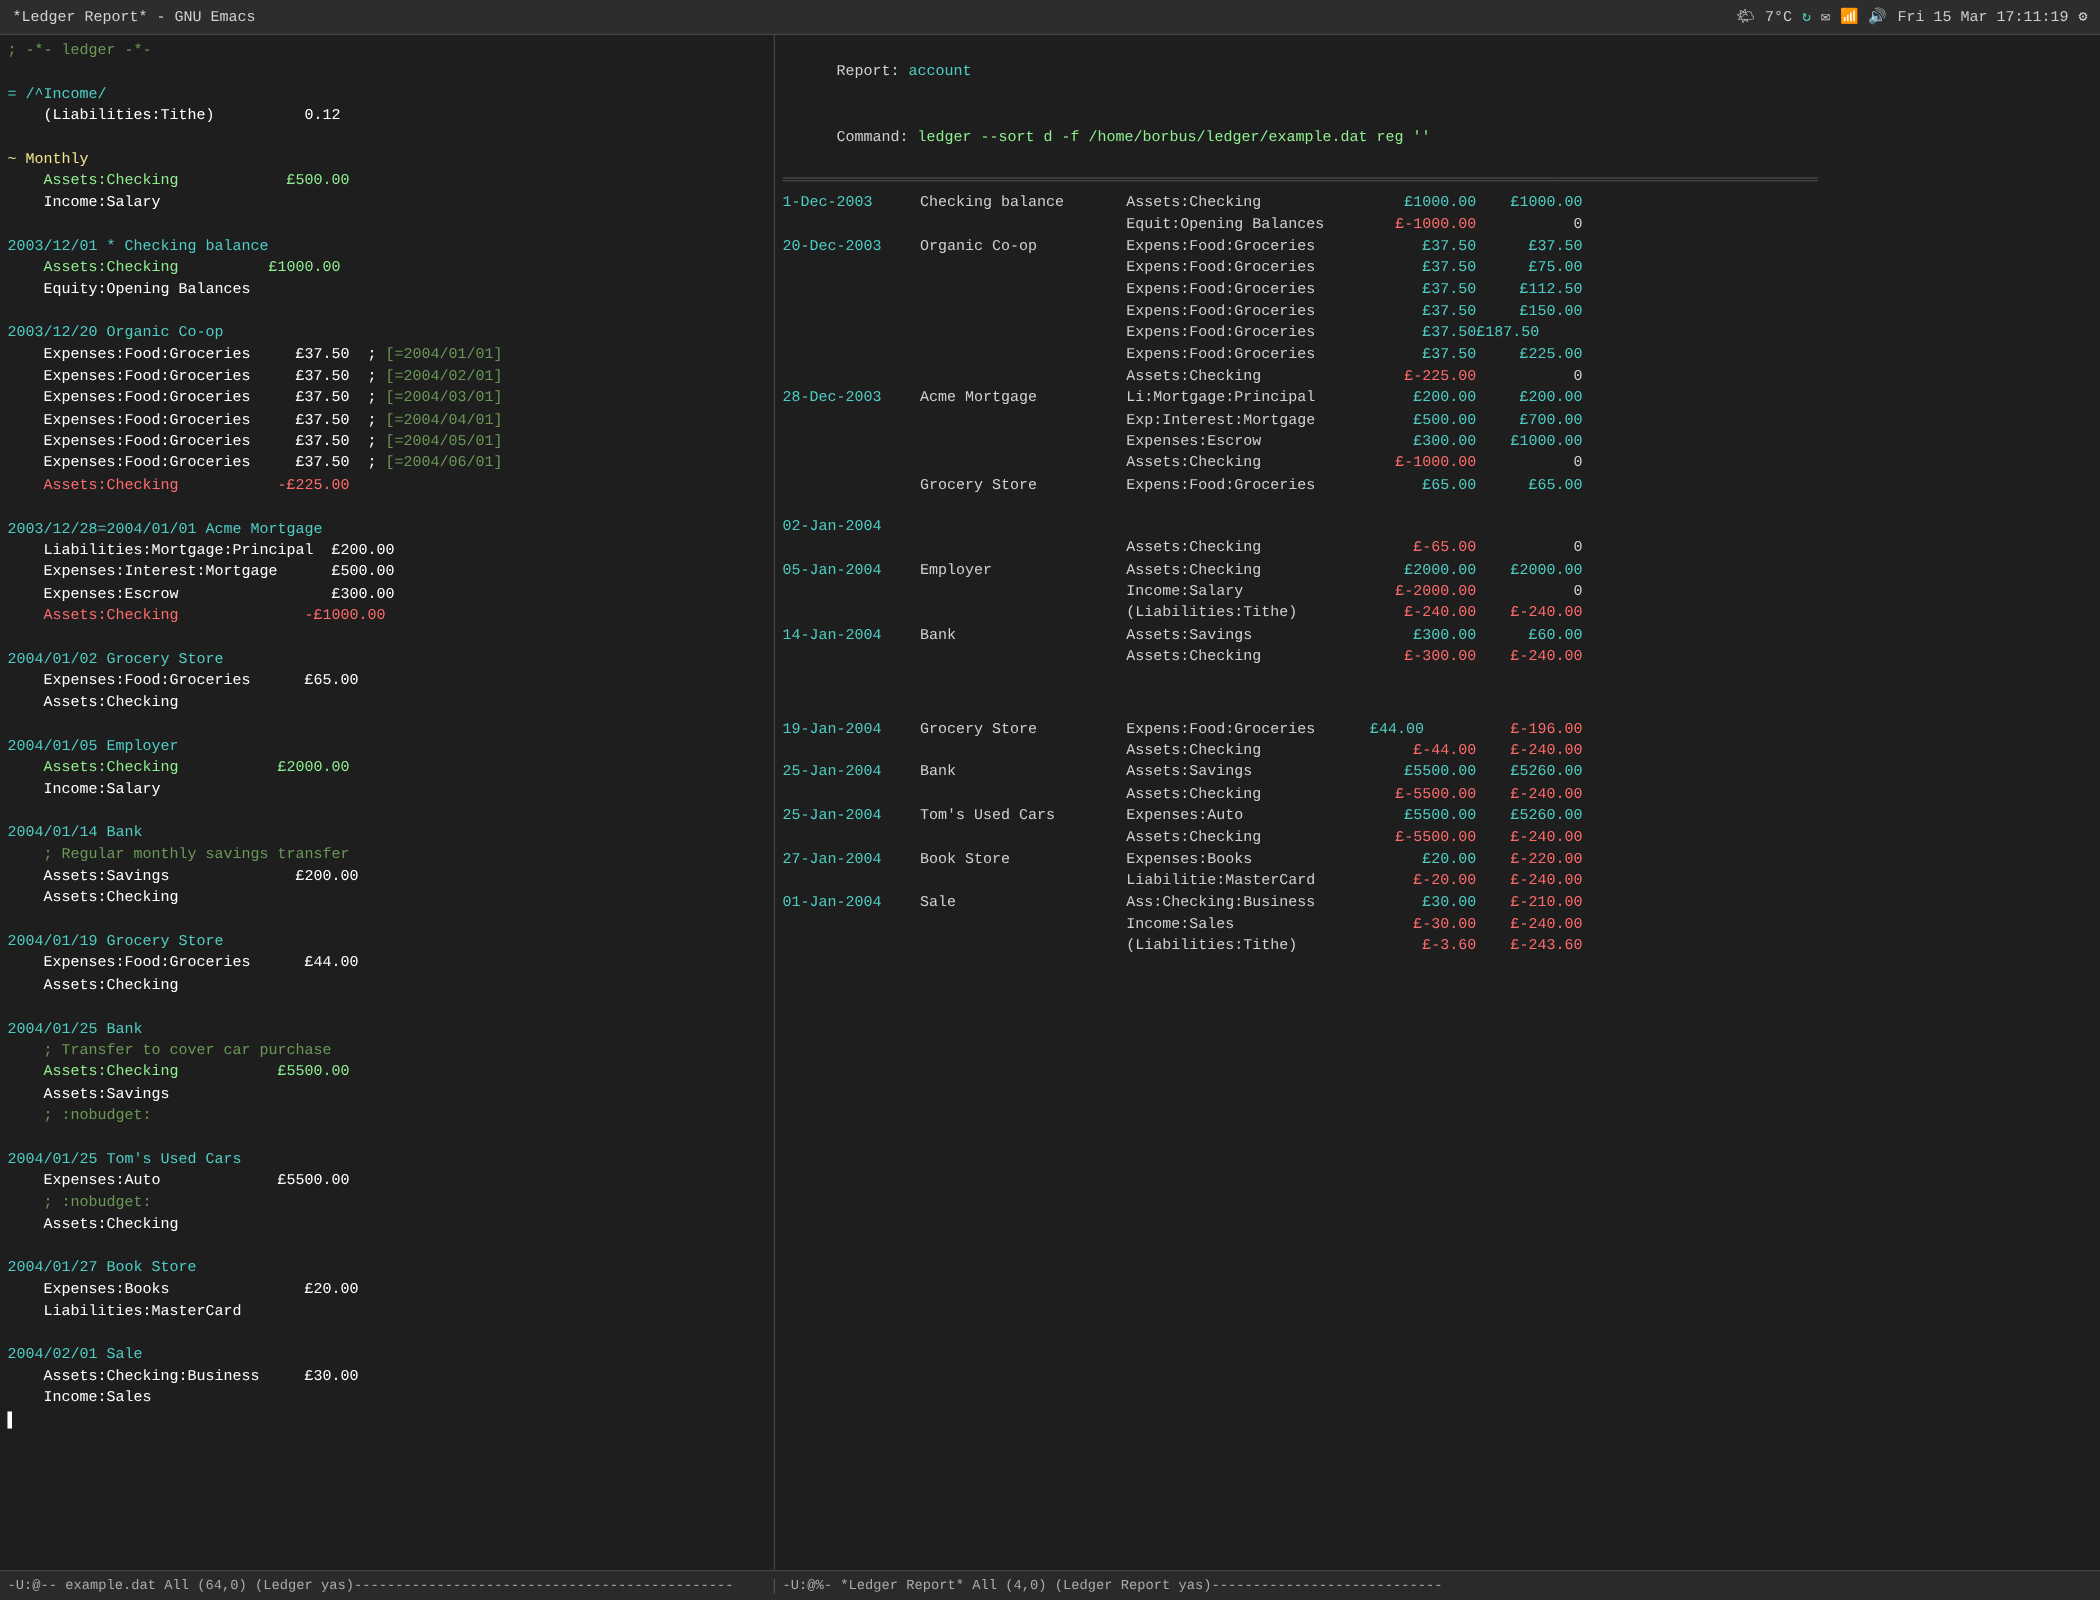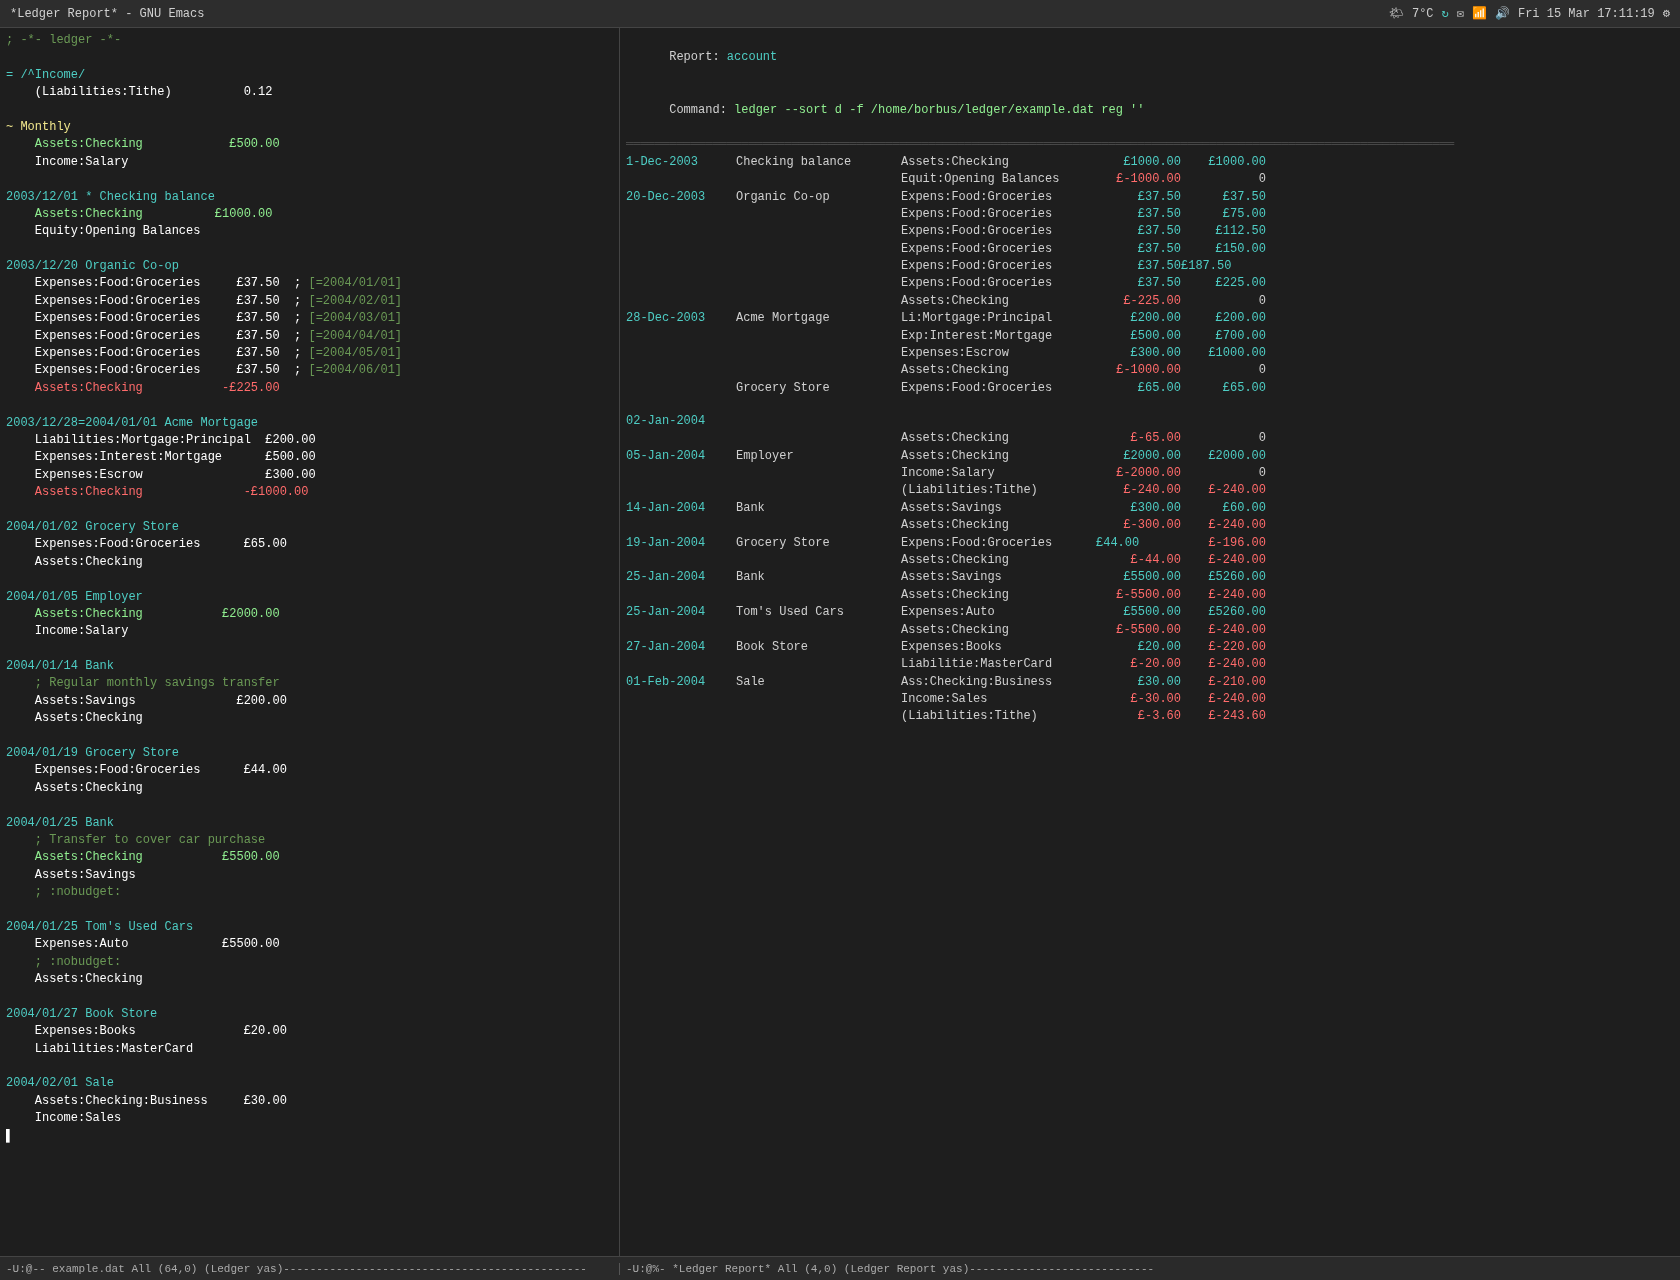--- a/index.html
+++ b/index.html
@@ -313,21 +313,21 @@
       <span style="width:85px;text-align:right;color:#4ecdc4;flex-shrink:0;">£300.00</span>
       <span style="width:85px;text-align:right;color:#4ecdc4;flex-shrink:0;">£60.00</span>
     </div>
     <div style="display:flex; line-height:1.45;">
       <span style="width:110px;flex-shrink:0;"></span>
       <span style="width:165px;flex-shrink:0;"></span>
       <span style="width:195px;flex-shrink:0;">Assets:Checking</span>
       <span style="width:85px;text-align:right;color:#ff6b6b;flex-shrink:0;">£-300.00</span>
       <span style="width:85px;text-align:right;color:#ff6b6b;flex-shrink:0;">£-240.00</span>
     </div>
-    <div style="display:flex; line-height:1.45;">
+    <div style="display:flex; line-height:1.45;margin-top:40px;">
       <span style="width:110px;color:#4ecdc4;flex-shrink:0;">19-Jan-2004</span>
       <span style="width:165px;flex-shrink:0;">Grocery Store</span>
       <span style="width:195px;flex-shrink:0;">Expens:Food:Groceries</span>
       <span style="width:85px;text-align:left;color:#4ecdc4;flex-shrink:0;">£44.00</span>
       <span style="width:85px;text-align:right;color:#ff6b6b;flex-shrink:0;">£-196.00</span>
     </div>
     <div style="display:flex; line-height:1.45;">
       <span style="width:110px;flex-shrink:0;"></span>
       <span style="width:165px;flex-shrink:0;"></span>
       <span style="width:195px;flex-shrink:0;">Assets:Checking</span>
@@ -370,21 +370,21 @@
       <span style="width:85px;text-align:right;color:#ff6b6b;flex-shrink:0;">£-220.00</span>
     </div>
     <div style="display:flex; line-height:1.45;">
       <span style="width:110px;flex-shrink:0;"></span>
       <span style="width:165px;flex-shrink:0;"></span>
       <span style="width:195px;flex-shrink:0;">Liabilitie:MasterCard</span>
       <span style="width:85px;text-align:right;color:#ff6b6b;flex-shrink:0;">£-20.00</span>
       <span style="width:85px;text-align:right;color:#ff6b6b;flex-shrink:0;">£-240.00</span>
     </div>
     <div style="display:flex; line-height:1.45;">
-      <span style="width:110px;color:#4ecdc4;flex-shrink:0;">01-Feb-2004</span>
+      <span style="width:110px;color:#4ecdc4;flex-shrink:0;">01-Jan-2004</span>
       <span style="width:165px;flex-shrink:0;">Sale</span>
       <span style="width:195px;flex-shrink:0;">Ass:Checking:Business</span>
       <span style="width:85px;text-align:right;color:#4ecdc4;flex-shrink:0;">£30.00</span>
       <span style="width:85px;text-align:right;color:#ff6b6b;flex-shrink:0;">£-210.00</span>
     </div>
     <div style="display:flex; line-height:1.45;">
       <span style="width:110px;flex-shrink:0;"></span>
       <span style="width:165px;flex-shrink:0;"></span>
       <span style="width:195px;flex-shrink:0;">Income:Sales</span>
       <span style="width:85px;text-align:right;color:#ff6b6b;flex-shrink:0;">£-30.00</span>

